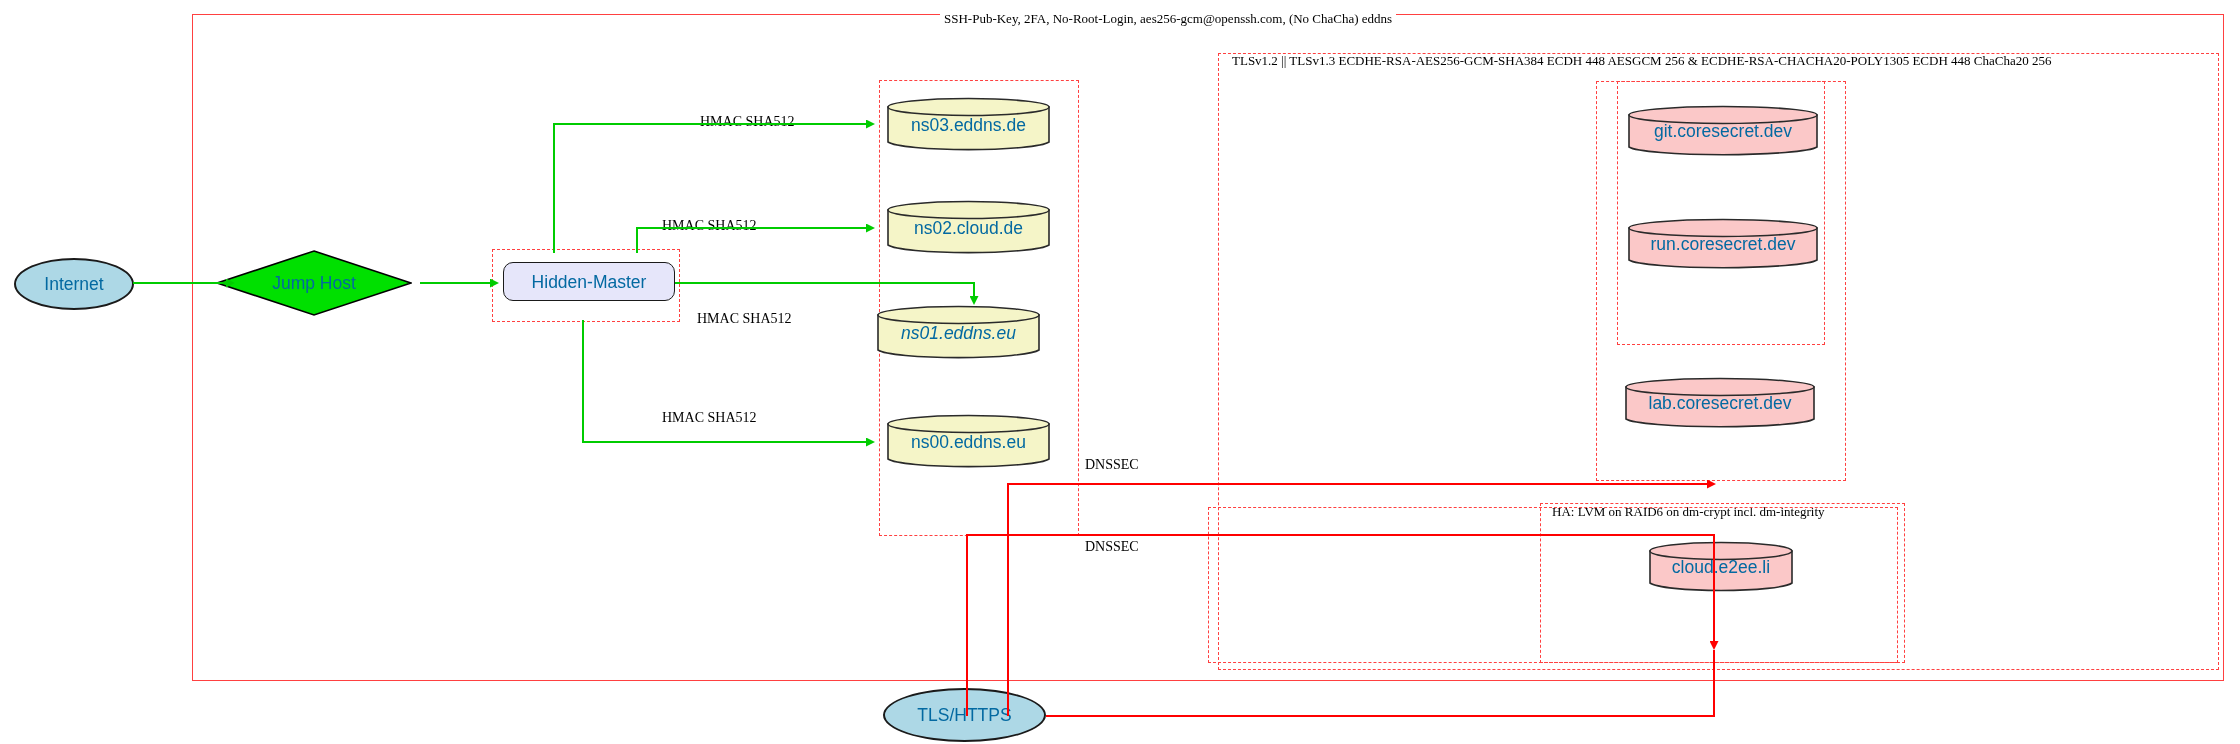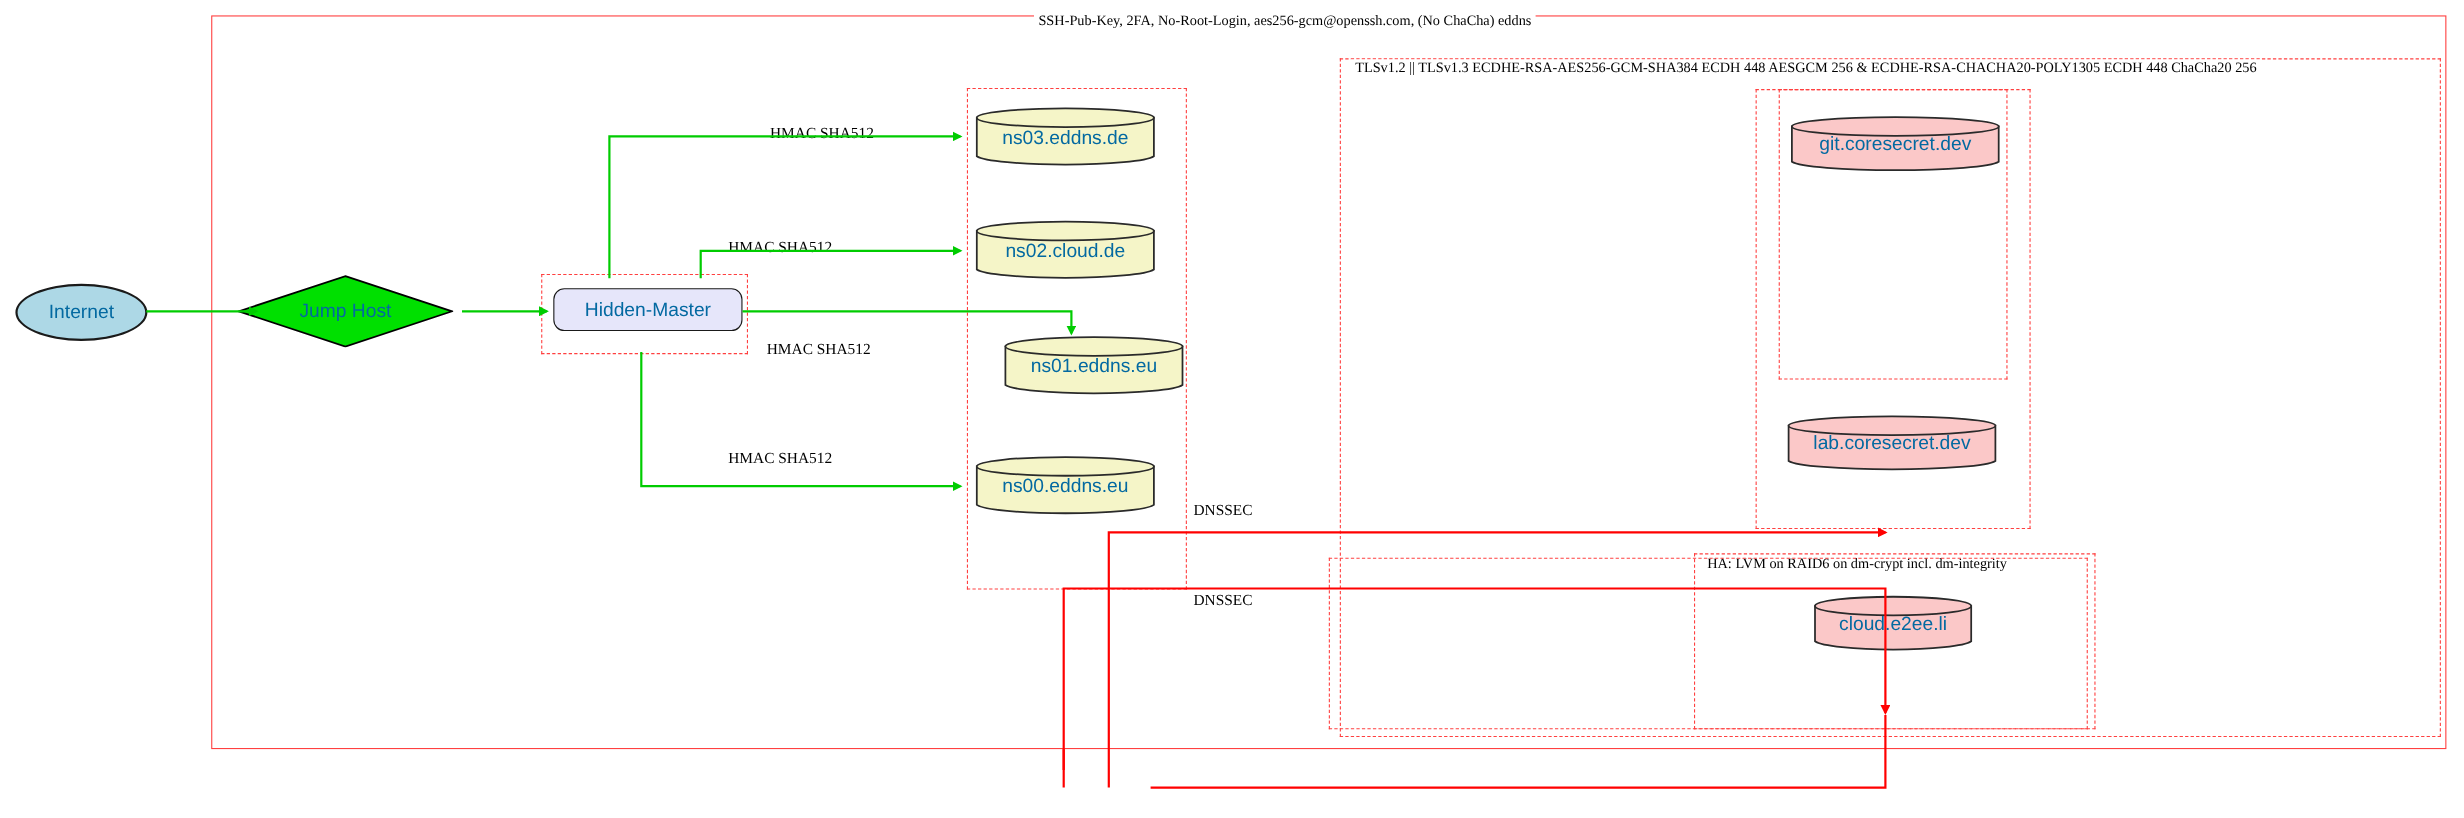--- a/index.html
+++ b/index.html
@@ -203,21 +203,21 @@
   </div>
 
   <div class="cyl-wrap" style="left:886px; top:200px; width:165px; height:55px;">
     <svg width="165" height="55" viewBox="0 0 165 55" xmlns="http://www.w3.org/2000/svg">
       <path d="M2,10 L2,45 A81.5,9 0 0 0 163,45 L163,10 Z" fill="#f5f5c8" stroke="#2a2a2a" stroke-width="1.6"></path>
       <ellipse cx="82.5" cy="10" rx="80.5" ry="8.5" fill="#f5f5c8" stroke="#2a2a2a" stroke-width="1.6"></ellipse>
     </svg>
     <div class="node-label">ns02.cloud.de</div>
   </div>
 
-  <div class="cyl-wrap" style="left:912px; top:305px; width:165px; height:55px;">
+  <div class="cyl-wrap" style="left:876px; top:305px; width:165px; height:55px;font-style:italic;">
     <svg width="165" height="55" viewBox="0 0 165 55" xmlns="http://www.w3.org/2000/svg">
       <path d="M2,10 L2,45 A81.5,9 0 0 0 163,45 L163,10 Z" fill="#f5f5c8" stroke="#2a2a2a" stroke-width="1.6"></path>
       <ellipse cx="82.5" cy="10" rx="80.5" ry="8.5" fill="#f5f5c8" stroke="#2a2a2a" stroke-width="1.6"></ellipse>
     </svg>
     <div class="node-label">ns01.eddns.eu</div>
   </div>
 
   <div class="cyl-wrap" style="left:886px; top:414px; width:165px; height:55px;">
     <svg width="165" height="55" viewBox="0 0 165 55" xmlns="http://www.w3.org/2000/svg">
       <path d="M2,10 L2,45 A81.5,9 0 0 0 163,45 L163,10 Z" fill="#f5f5c8" stroke="#2a2a2a" stroke-width="1.6"></path>
@@ -227,37 +227,47 @@
   </div>
 
   <div class="cyl-wrap" style="left:1627px; top:105px; width:192px; height:52px;">
     <svg width="192" height="52" viewBox="0 0 192 52" xmlns="http://www.w3.org/2000/svg">
       <path d="M2,10 L2,42 A95,9 0 0 0 190,42 L190,10 Z" fill="#fbc8c8" stroke="#2a2a2a" stroke-width="1.6"></path>
       <ellipse cx="96" cy="10" rx="94" ry="8.5" fill="#fbc8c8" stroke="#2a2a2a" stroke-width="1.6"></ellipse>
     </svg>
     <div class="node-label">git.coresecret.dev</div>
   </div>
 
+  <div class="cyl-wrap" style="left:1627px; top:218px; width:192px; height:52px;">
+    <svg width="192" height="52" viewBox="0 0 192 52" xmlns="http://www.w3.org/2000/svg">
+      <path d="M2,10 L2,42 A95,9 0 0 0 190,42 L190,10 Z" fill="#fbc8c8" stroke="#2a2a2a" stroke-width="1.6"></path>
+      <ellipse cx="96" cy="10" rx="94" ry="8.5" fill="#fbc8c8" stroke="#2a2a2a" stroke-width="1.6"></ellipse>
+    </svg>
+    <div class="node-label">run.coresecret.dev</div>
+  </div>
 
   <div class="cyl-wrap" style="left:1624px; top:377px; width:192px; height:52px;">
     <svg width="192" height="52" viewBox="0 0 192 52" xmlns="http://www.w3.org/2000/svg">
       <path d="M2,10 L2,42 A95,9 0 0 0 190,42 L190,10 Z" fill="#fbc8c8" stroke="#2a2a2a" stroke-width="1.6"></path>
       <ellipse cx="96" cy="10" rx="94" ry="8.5" fill="#fbc8c8" stroke="#2a2a2a" stroke-width="1.6"></ellipse>
     </svg>
     <div class="node-label">lab.coresecret.dev</div>
   </div>
 
   <div class="cyl-wrap" style="left:1648px; top:541px; width:146px; height:52px;">
     <svg width="146" height="52" viewBox="0 0 146 52" xmlns="http://www.w3.org/2000/svg">
       <path d="M2,10 L2,42 A72,9 0 0 0 144,42 L144,10 Z" fill="#fbc8c8" stroke="#2a2a2a" stroke-width="1.6"></path>
       <ellipse cx="73" cy="10" rx="71" ry="8.5" fill="#fbc8c8" stroke="#2a2a2a" stroke-width="1.6"></ellipse>
     </svg>
     <div class="node-label">cloud.e2ee.li</div>
   </div>
 
+  <div class="node ellipse" style="left:883px; top:688px; width:163px; height:54px;">
+    <div class="node-label">TLS/HTTPS</div>
+  </div>
 
   <div class="edge-label" style="left:700px; top:114px;">HMAC SHA512</div>
 
   <div class="edge-label" style="left:662px; top:218px;">HMAC SHA512</div>
 
   <div class="edge-label" style="left:697px; top:311px;">HMAC SHA512</div>
 
   <div class="edge-label" style="left:662px; top:410px;">HMAC SHA512</div>
 
   <div class="edge-label" style="left:1085px; top:457px;">DNSSEC</div>

